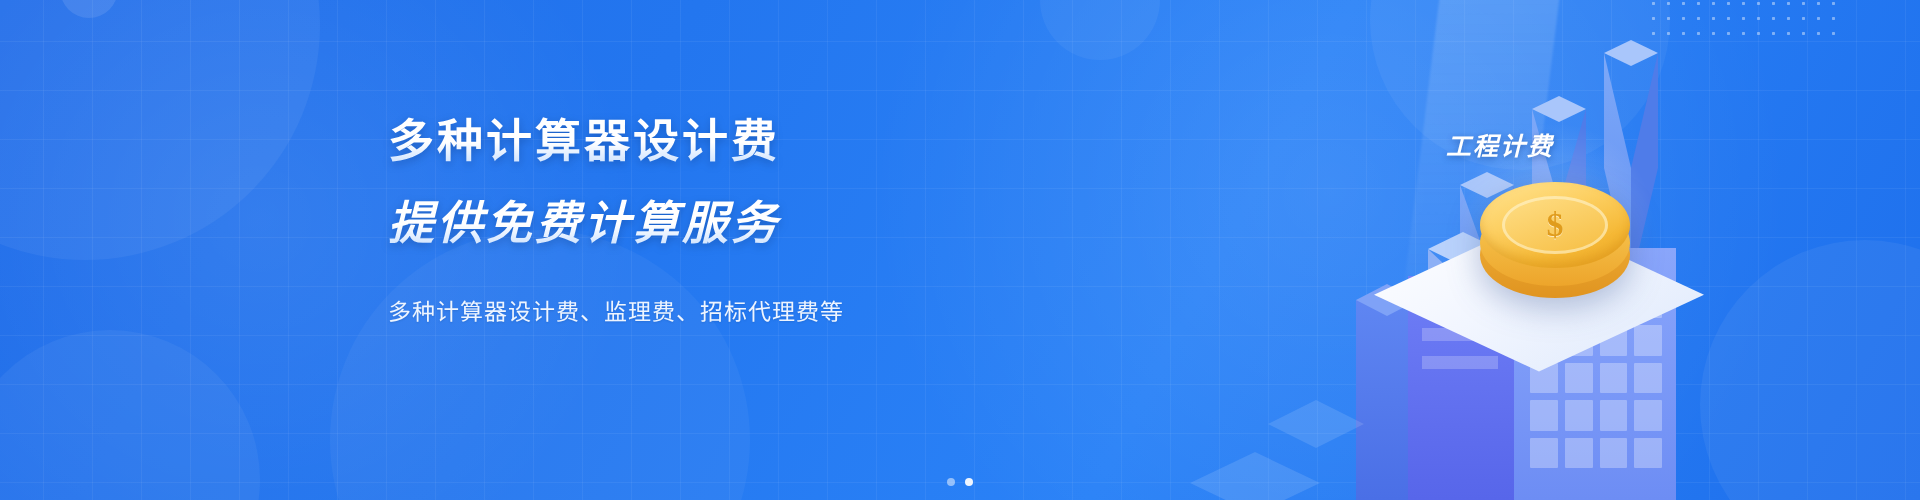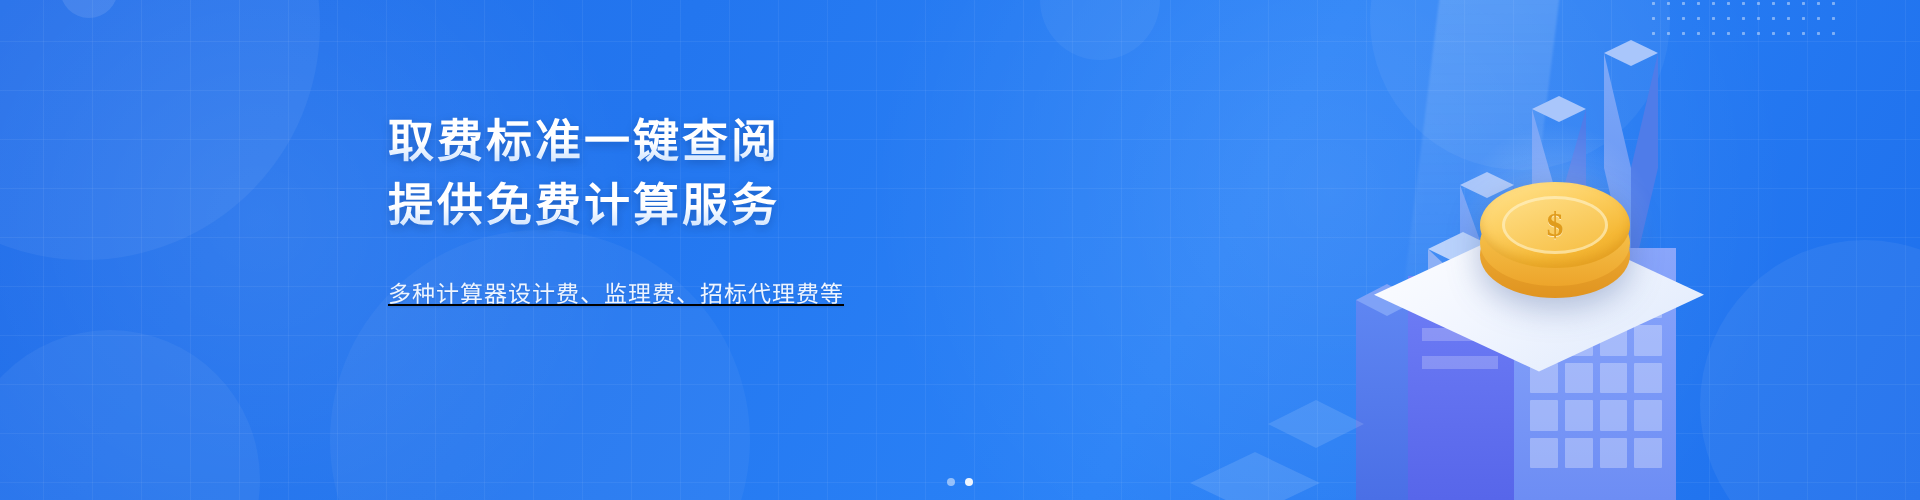--- a/index.html
+++ b/index.html
@@ -61,23 +61,23 @@
   .copy{position:absolute;left:388px;top:112px;width:640px;}
   .title-line{
     font-size:46px;line-height:58px;font-weight:800;letter-spacing:3px;
     color:#ffffff;
     background:linear-gradient(180deg,#ffffff 0%,#ffffff 52%,#dcebff 78%,#c5dcfb 100%);
     -webkit-background-clip:text;background-clip:text;
     -webkit-text-fill-color:transparent;
     filter:drop-shadow(0 3px 4px rgba(9,48,112,.33));
     white-space:nowrap;
   }
-  .title-line + .title-line{margin-top:6px;}
-
-  .desc{margin-top:40px;text-decoration:underline;}
+  .title-line + .title-line{margin-top:24px;font-style:italic;}
+
+  .desc{margin-top:40px;}
   .desc-line{
     font-size:23px;line-height:40px;color:#eef5ff;letter-spacing:1px;white-space:nowrap;
     text-shadow:0 1px 2px rgba(12,50,112,.18);
   }
 
   
   .illus{position:absolute;right:0;top:0;width:760px;height:500px;}
 
   .beam{
     position:absolute;left:262px;top:-40px;width:120px;height:360px;
@@ -200,21 +200,21 @@
   <div class="circ circ-2"></div>
   <div class="circ circ-3"></div>
   <div class="circ circ-4"></div>
   <div class="circ circ-5"></div>
   <div class="circ circ-6"></div>
   <div class="circ circ-7"></div>
 
   <div class="dots"></div>
 
   <div class="copy">
-    <div class="title-line">取费标准一键查阅</div>
+    <div class="title-line">多种计算器设计费</div>
     <div class="title-line">提供免费计算服务</div>
     <div class="desc">
       <div class="desc-line">多种计算器设计费、监理费、招标代理费等</div>
     </div>
   </div>
 
   <div class="illus">
 
     <div class="beam"></div>
 
@@ -284,20 +284,21 @@
     <div class="coins">
       <div class="coin base"></div>
       <div class="coin mid"></div>
       <div class="coin top">
         <div class="coin-inner">
           <div class="coin-sym">$</div>
         </div>
       </div>
     </div>
 
+    <div class="illus-label">工程计费</div>
 
     <div class="dia dia-1"></div>
     <div class="dia dia-2"></div>
   </div>
 
   <div class="dots-nav">
     <span></span>
     <span class="active"></span>
   </div>
 

